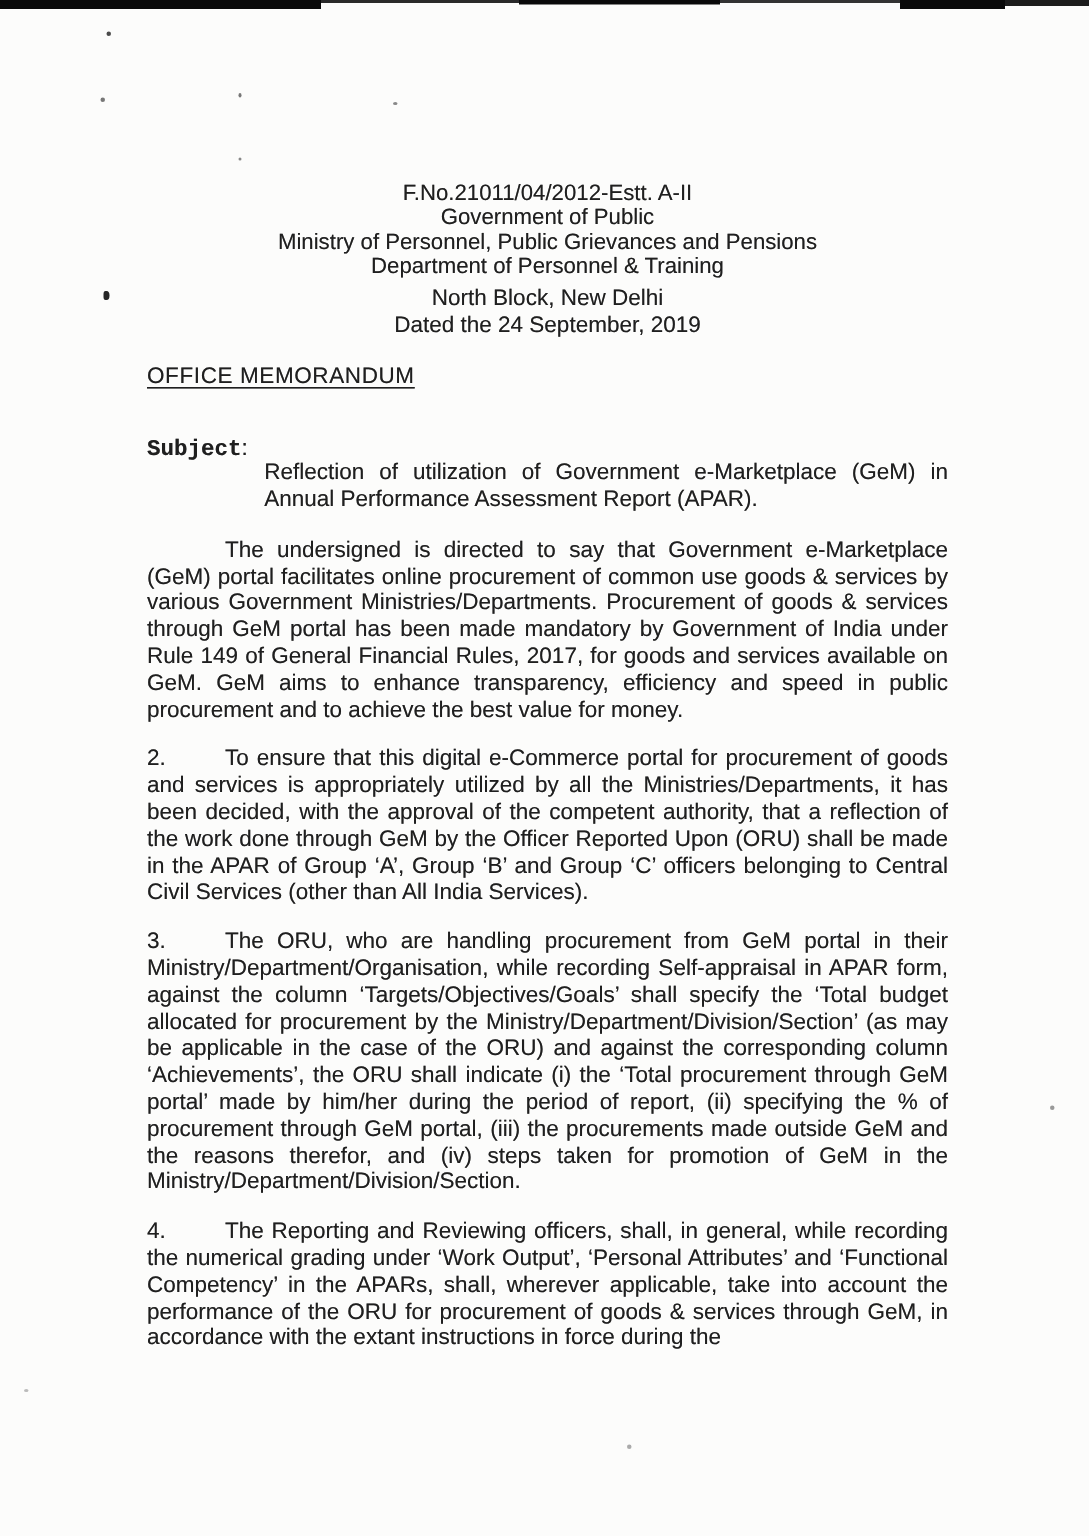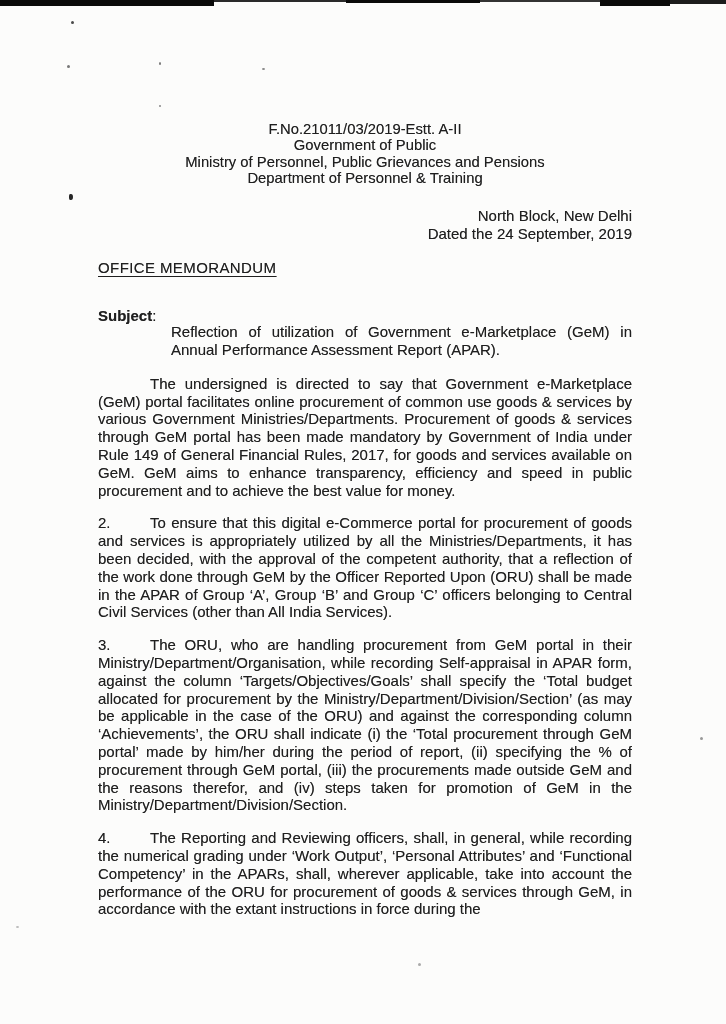--- a/index.html
+++ b/index.html
@@ -54,43 +54,43 @@
     font-size: 15px;
     line-height: 17.8px;
   }
   .letterhead {
     margin-top: 121px;
     text-align: center;
     line-height: 16.3px;
     font-size: 14.8px;
   }
   .place-date {
-    margin-top: 21px;
-    text-align: right;
+    margin-top: 4px;
+    text-align: center;
     line-height: 17.5px;
   }
   .memo-heading {
     margin-top: 17px;
     text-align: left;
     letter-spacing: 0.4px;
   }
   .memo-heading span {
     text-decoration: underline;
     text-underline-offset: 3px;
   }
   .subject {
     margin-top: 30px;
     display: flex;
     line-height: 18.4px;
   }
   .subject-label {
     flex: 0 0 62px;
     white-space: nowrap;
   }
-  .subject-label b { font-weight: bold; }
+  .subject-label b { font-weight: bold; font-family: Liberation Mono, monospace; }
   .subject-text {
     flex: 1;
     margin-left: 11px;
     text-align: justify;
     margin-top: 16px;
   }
   .para {
     position: relative;
     margin-top: 15px;
     text-align: justify;
@@ -120,21 +120,21 @@
   <div class="speck sp4"></div>
   <div class="speck sp5"></div>
   <div class="speck sp6"></div>
   <div class="speck sp7"></div>
   <div class="speck sp8"></div>
   <div class="speck sp9"></div>
 
   <div class="content">
 
     <div class="letterhead">
-      <div>F.No.21011/03/2019-Estt. A-II</div>
+      <div>F.No.21011/04/2012-Estt. A-II</div>
       <div>Government of Public</div>
       <div>Ministry of Personnel, Public Grievances and Pensions</div>
       <div>Department of Personnel &amp; Training</div>
     </div>
 
     <div class="place-date">
       <div>North Block, New Delhi</div>
       <div>Dated the 24 September, 2019</div>
     </div>
 

